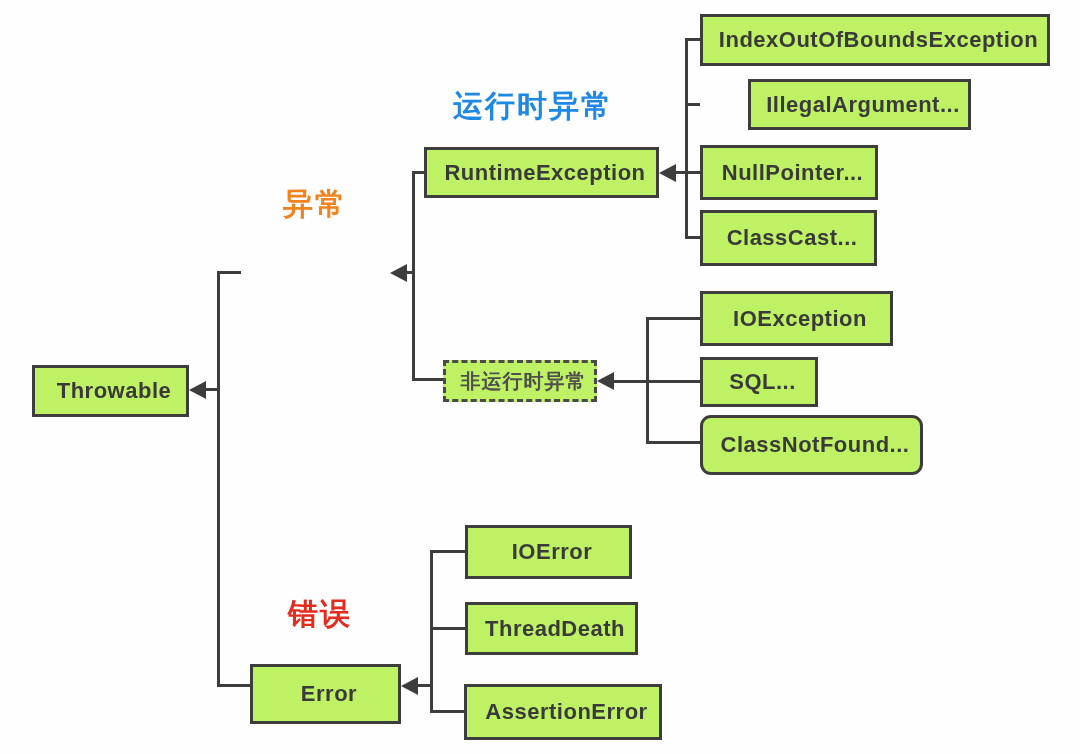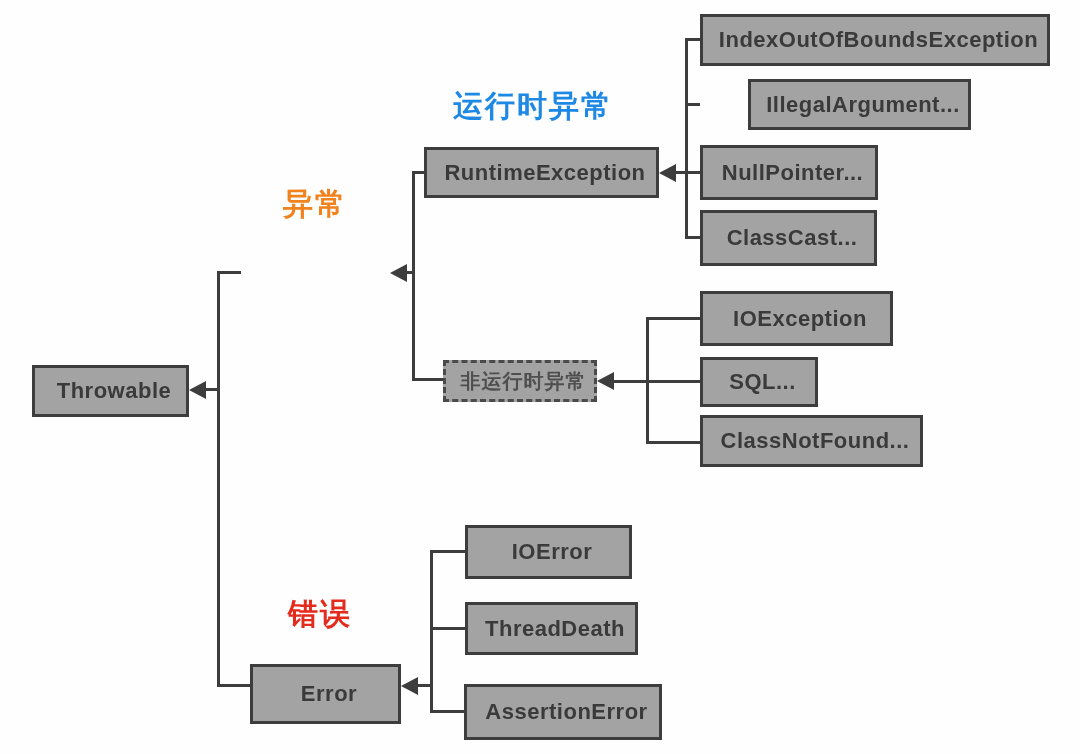--- a/index.html
+++ b/index.html
@@ -8,21 +8,21 @@
     position: relative;
     width: 1080px;
     height: 754px;
     background: #fefefe;
     overflow: hidden;
   }
   .box {
     position: absolute;
     box-sizing: border-box;
     border: 3px solid #3d3d3d;
-    background: #a3a3a3;
+    background: #bef264;
     color: #3a3a3a;
     font-weight: bold;
     font-size: 22px;
     display: flex;
     align-items: center;
     justify-content: center;
     letter-spacing: 0.5px;
     white-space: nowrap;
     padding-left: 7px;
   }
@@ -71,21 +71,21 @@
   <div class="box" style="left:424px; top:147px; width:235px; height:51px;">RuntimeException</div>
   <div class="box dashed" style="left:443px; top:360px; width:154px; height:42px;">非运行时异常</div>
 
   <div class="box" style="left:700px; top:14px; width:350px; height:52px;">IndexOutOfBoundsException</div>
   <div class="box" style="left:700px; top:79px; width:223px; height:51px;margin-left:48px;">IllegalArgument...</div>
   <div class="box" style="left:700px; top:145px; width:178px; height:55px;">NullPointer...</div>
   <div class="box" style="left:700px; top:210px; width:177px; height:56px;">ClassCast...</div>
 
   <div class="box" style="left:700px; top:291px; width:193px; height:55px;">IOException</div>
   <div class="box" style="left:700px; top:357px; width:118px; height:50px;">SQL...</div>
-  <div class="box" style="left:700px; top:415px; width:223px; height:52px;">ClassNotFound...</div>
+  <div class="box" style="left:700px; top:415px; width:223px; height:60px;border-radius:11px;">ClassNotFound...</div>
 
   <div class="box" style="left:465px; top:525px; width:167px; height:54px;">IOError</div>
   <div class="box" style="left:465px; top:602px; width:173px; height:53px;">ThreadDeath</div>
   <div class="box" style="left:464px; top:684px; width:198px; height:56px;">AssertionError</div>
 
   <div class="line" style="left:217px; top:272px; width:3px; height:415px;"></div>
   <div class="line" style="left:217px; top:271px; width:24px; height:3px;"></div>
   <div class="line" style="left:217px; top:684px; width:36px; height:3px;"></div>
   <div class="line" style="left:204px; top:388px; width:16px; height:3px;"></div>
   <div class="arrow-left" style="left:189px; top:381px;"></div>

